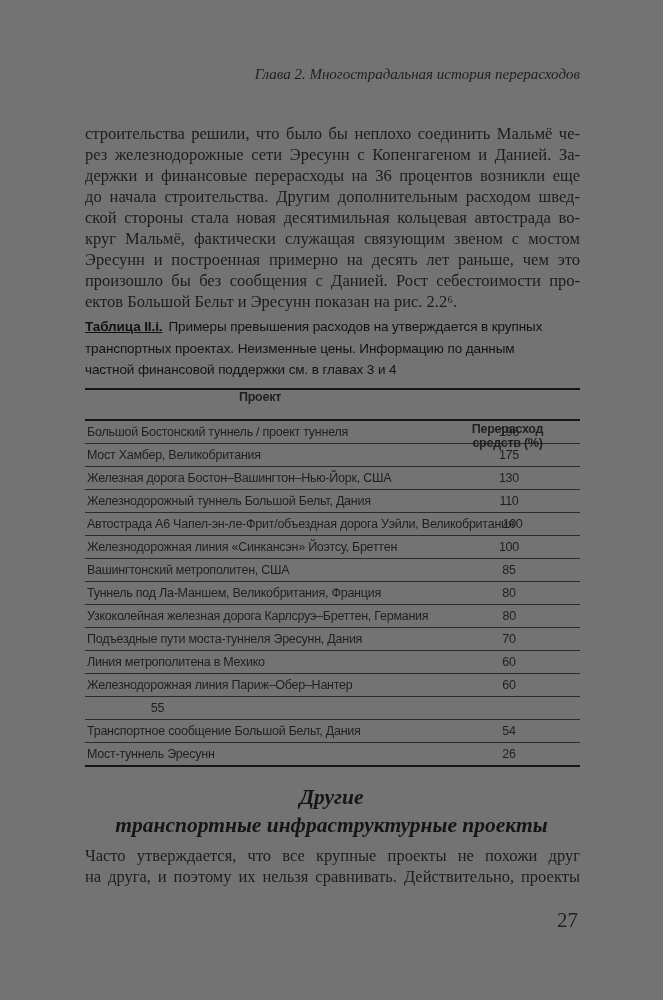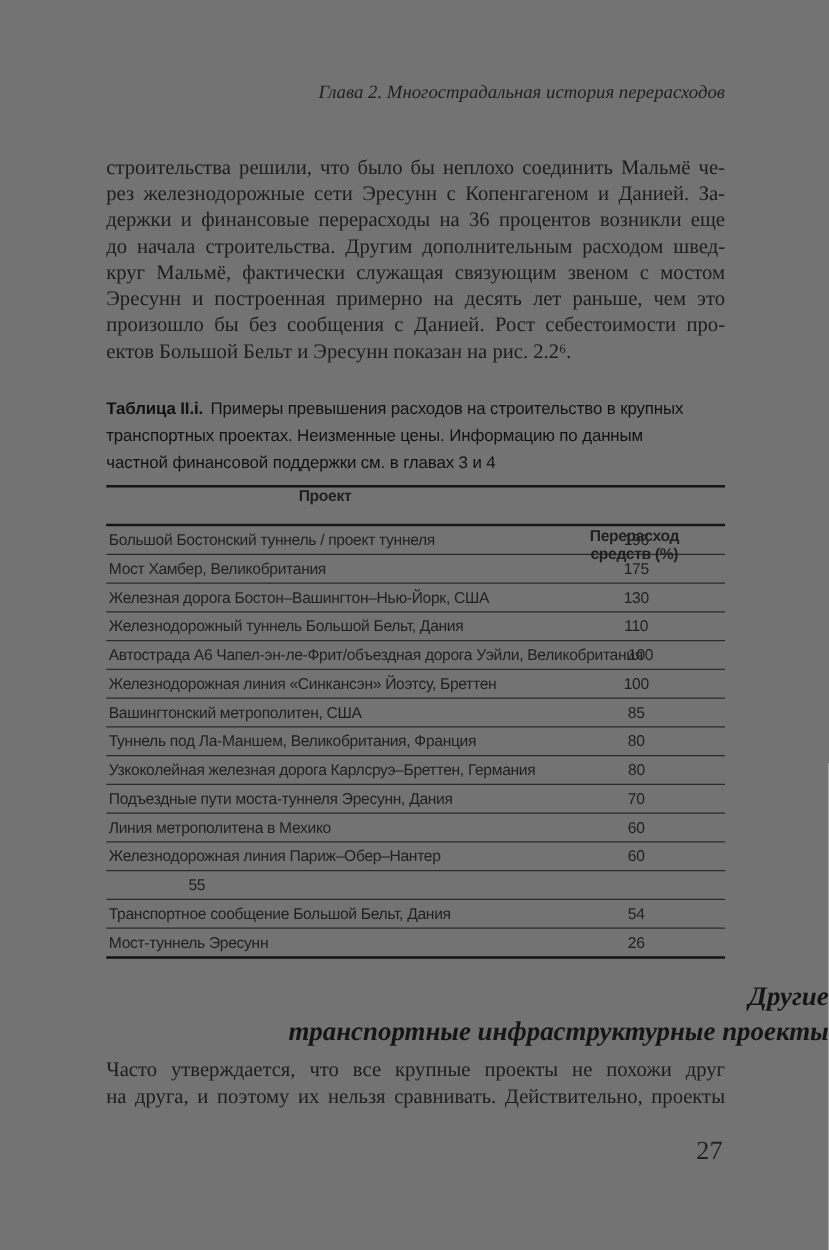--- a/index.html
+++ b/index.html
@@ -40,21 +40,21 @@
     position: absolute;
     top: 316px;
     left: 85px;
     width: 495px;
     font-family: "Liberation Sans", sans-serif;
     font-size: 13.5px;
     line-height: 21.5px;
     letter-spacing: -0.1px;
     color: #111111;
   }
-  .caption b { margin-right: 6px; }
+  .caption b { margin-right: 6px; text-decoration: underline; }
 
   .dtable {
     position: absolute;
     top: 388px;
     left: 85px;
     width: 495px;
     font-family: "Liberation Sans", sans-serif;
     font-size: 12.5px;
     letter-spacing: -0.25px;
     color: #1f1f1f;
@@ -79,21 +79,21 @@
     white-space: nowrap;
     gap: 10px;
   }
   .tbody .trow:last-child { border-bottom: 2px solid #151515; }
 
   .section-heading {
     position: absolute;
     top: 783px;
     left: 0;
     width: 663px;
-    text-align: right;
+    text-align: center;
     font-style: italic;
     font-weight: bold;
     font-size: 21.5px;
     line-height: 28px;
     color: #151515;
   }
   .page-number {
     position: absolute;
     top: 908px;
     right: 85px;
@@ -111,32 +111,33 @@
   <div class="para para1">
 
       <div class="jline">строительства решили, что было бы неплохо соединить Мальмё че-</div>
 
       <div class="jline">рез железнодорожные сети Эресунн с Копенгагеном и Данией. За-</div>
 
       <div class="jline">держки и финансовые перерасходы на 36 процентов возникли еще</div>
 
       <div class="jline">до начала строительства. Другим дополнительным расходом швед-</div>
 
+      <div class="jline">ской стороны стала новая десятимильная кольцевая автострада во-</div>
 
       <div class="jline">круг Мальмё, фактически служащая связующим звеном с мостом</div>
 
       <div class="jline">Эресунн и построенная примерно на десять лет раньше, чем это</div>
 
       <div class="jline">произошло бы без сообщения с Данией. Рост себестоимости про-</div>
 
       <div class="jline">ектов Большой Бельт и Эресунн показан на рис. 2.2⁶.</div>
     </div>
 
   <div class="caption">
-    <div class="cap-line"><b>Таблица II.i.</b><span>Примеры превышения расходов на строительство в крупных</span></div>
+    <div class="cap-line"><b>Таблица II.i.</b><span>Примеры превышения расходов на утверждается в крупных</span></div>
     <div class="cap-line">транспортных проектах. Неизменные цены. Информацию по данным</div>
     <div class="cap-line">частной финансовой поддержки см. в главах 3 и 4</div>
   </div>
 
   <div class="dtable">
     <div class="thead">
       <div class="col1">Проект</div>
       <div class="col2 th-two-lines">
         <div>Перерасход</div>
         <div>средств (%)</div>

